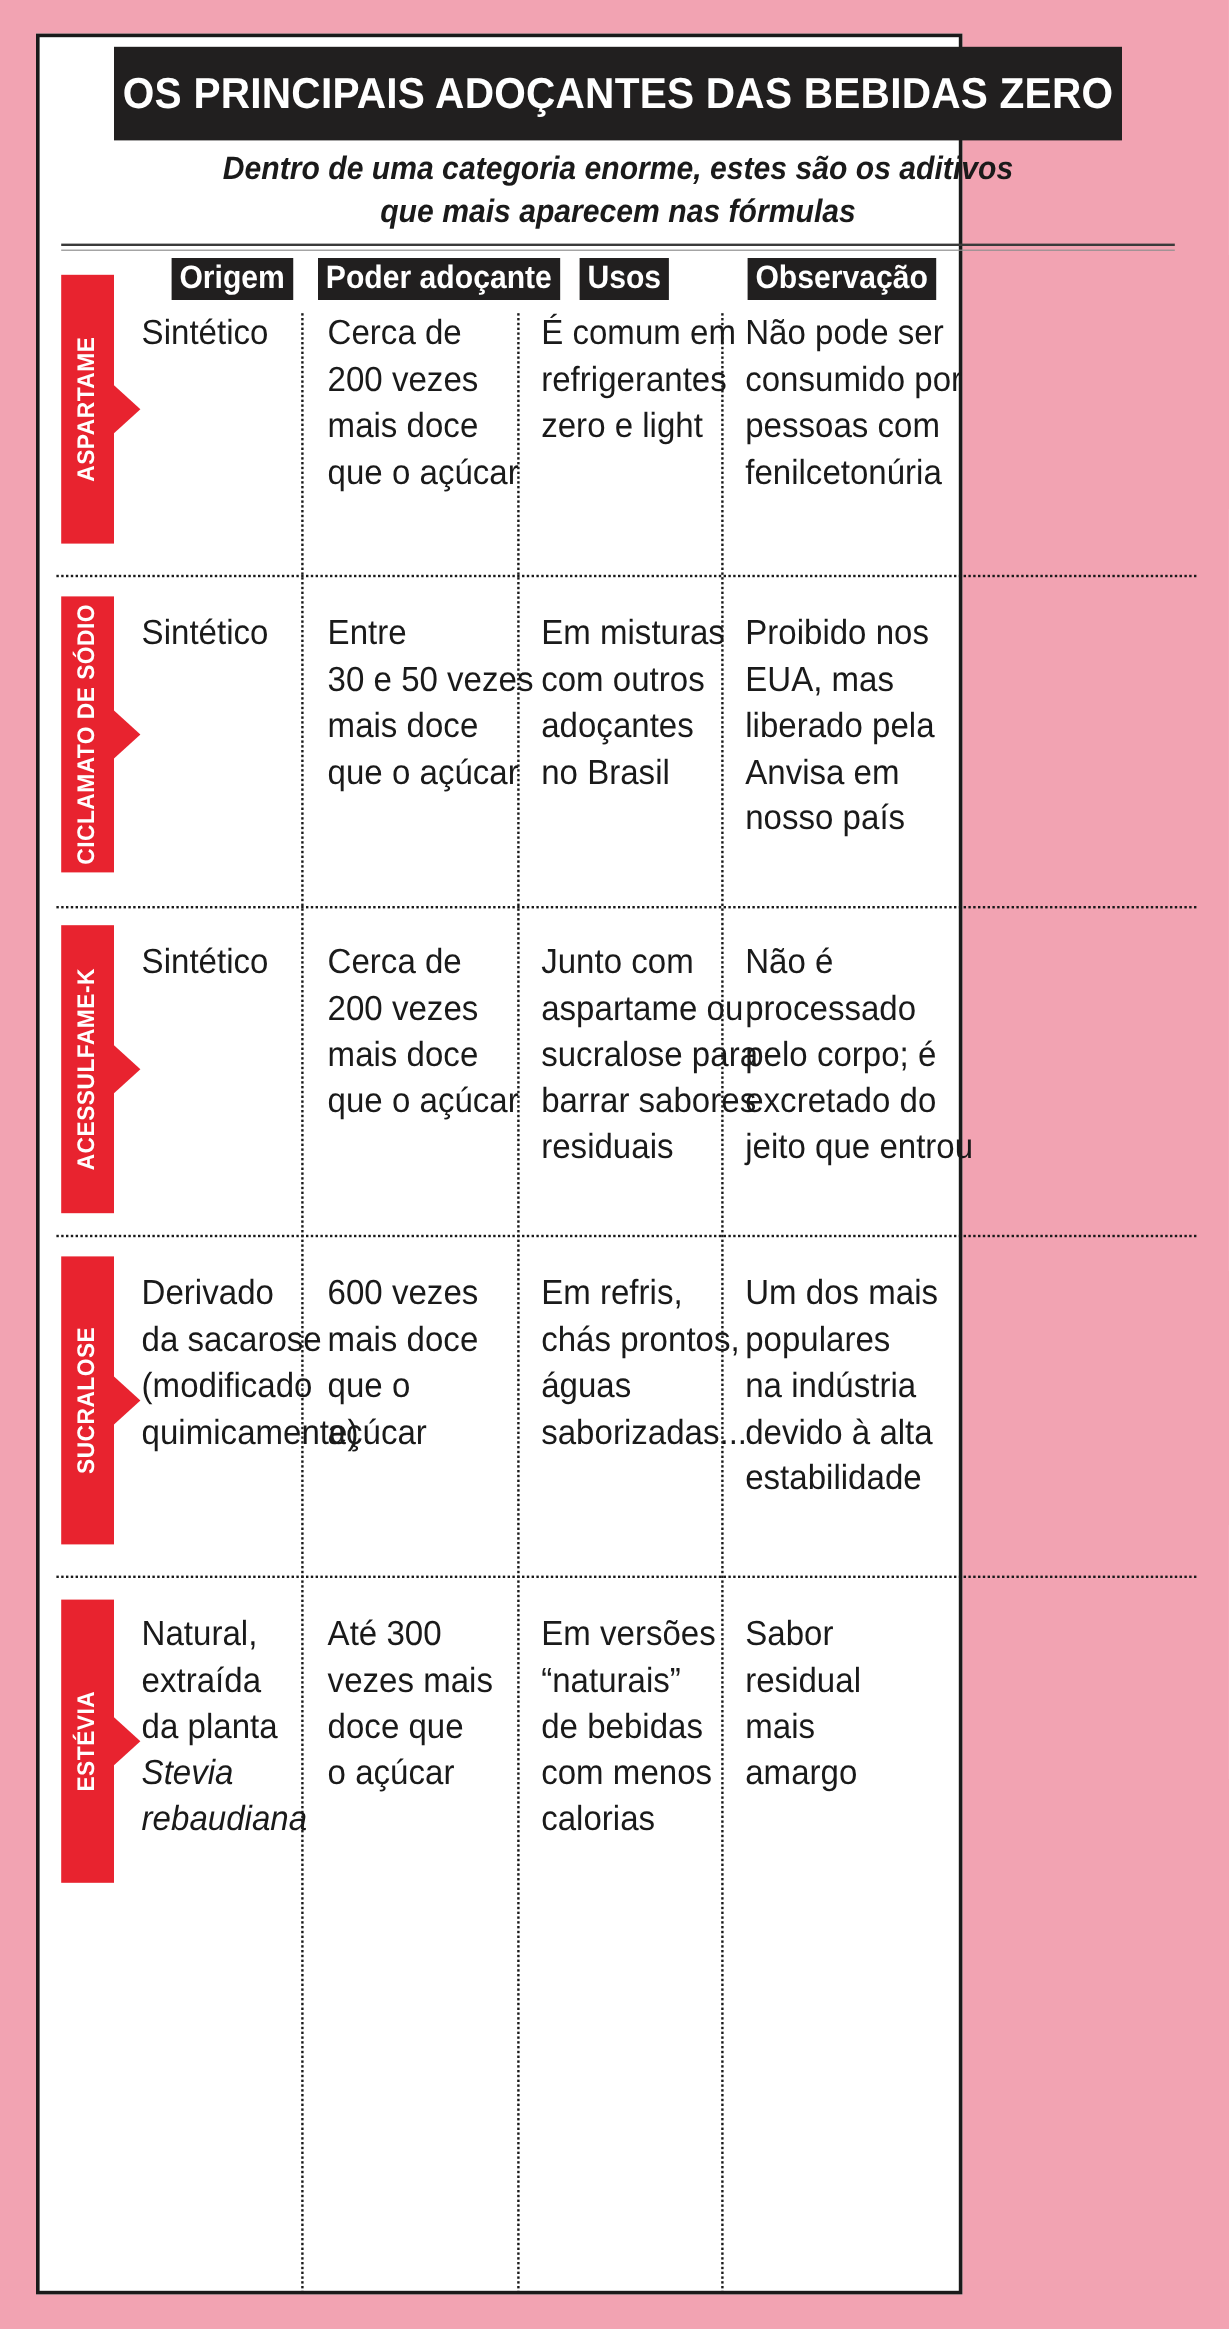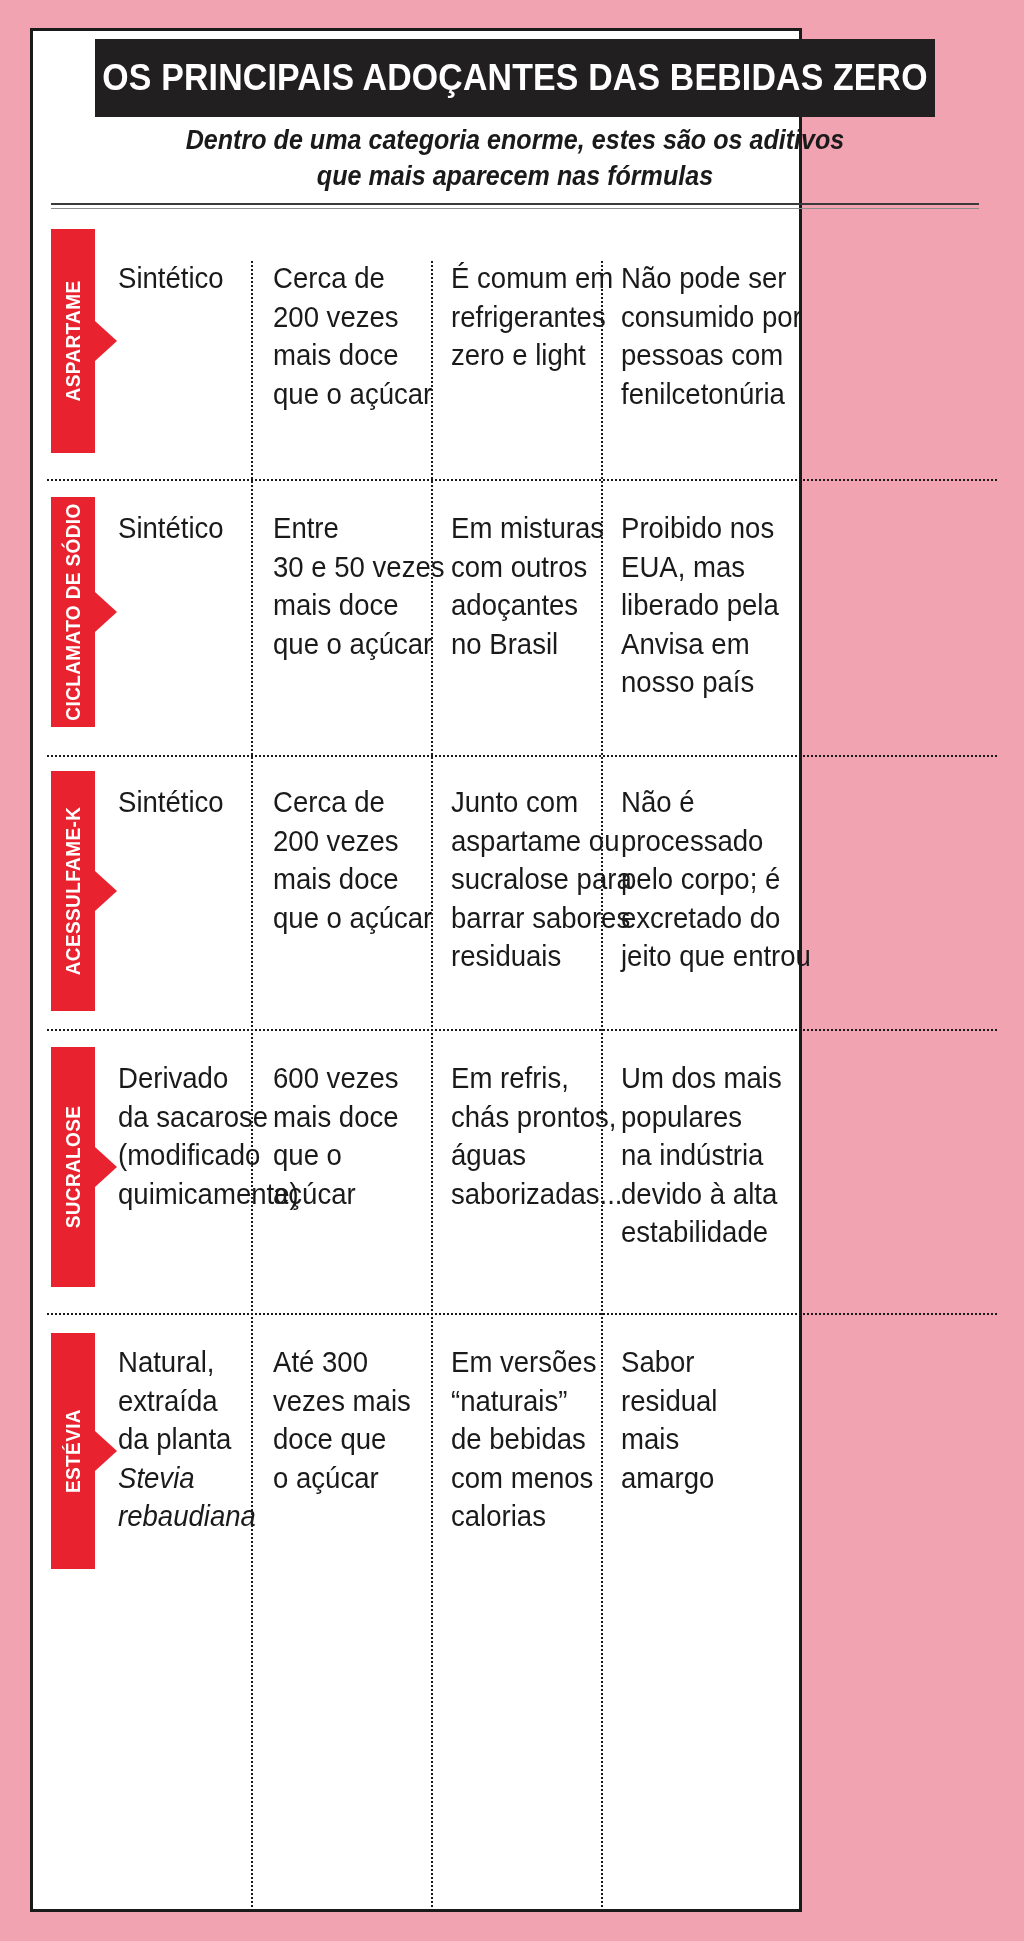--- a/index.html
+++ b/index.html
@@ -174,20 +174,26 @@
       <span class="title-text">OS PRINCIPAIS ADOÇANTES DAS BEBIDAS ZERO</span>
     </div>
 
     <div id="subtitle">
       <span class="line">Dentro de uma categoria enorme, estes são os aditivos</span>
       <span class="line">que mais aparecem nas fórmulas</span>
     </div>
 
     <div id="header-rule"></div>
 
+    <div id="col-headers">
+      <div class="col-head" style="left:110px; top:0;">Origem</div>
+      <div class="col-head" style="left:232px; top:0;">Poder adoçante</div>
+      <div class="col-head" style="left:450px; top:0;">Usos</div>
+      <div class="col-head" style="left:590px; top:0;">Observação</div>
+    </div>
 
     <div id="grid">
 
       <div class="vline" style="left:218px;"></div>
       <div class="vline" style="left:398px;"></div>
       <div class="vline" style="left:568px;"></div>
 
       <div class="hline" style="top:218px;"></div>
       <div class="hline" style="top:494px;"></div>
       <div class="hline" style="top:768px;"></div>

